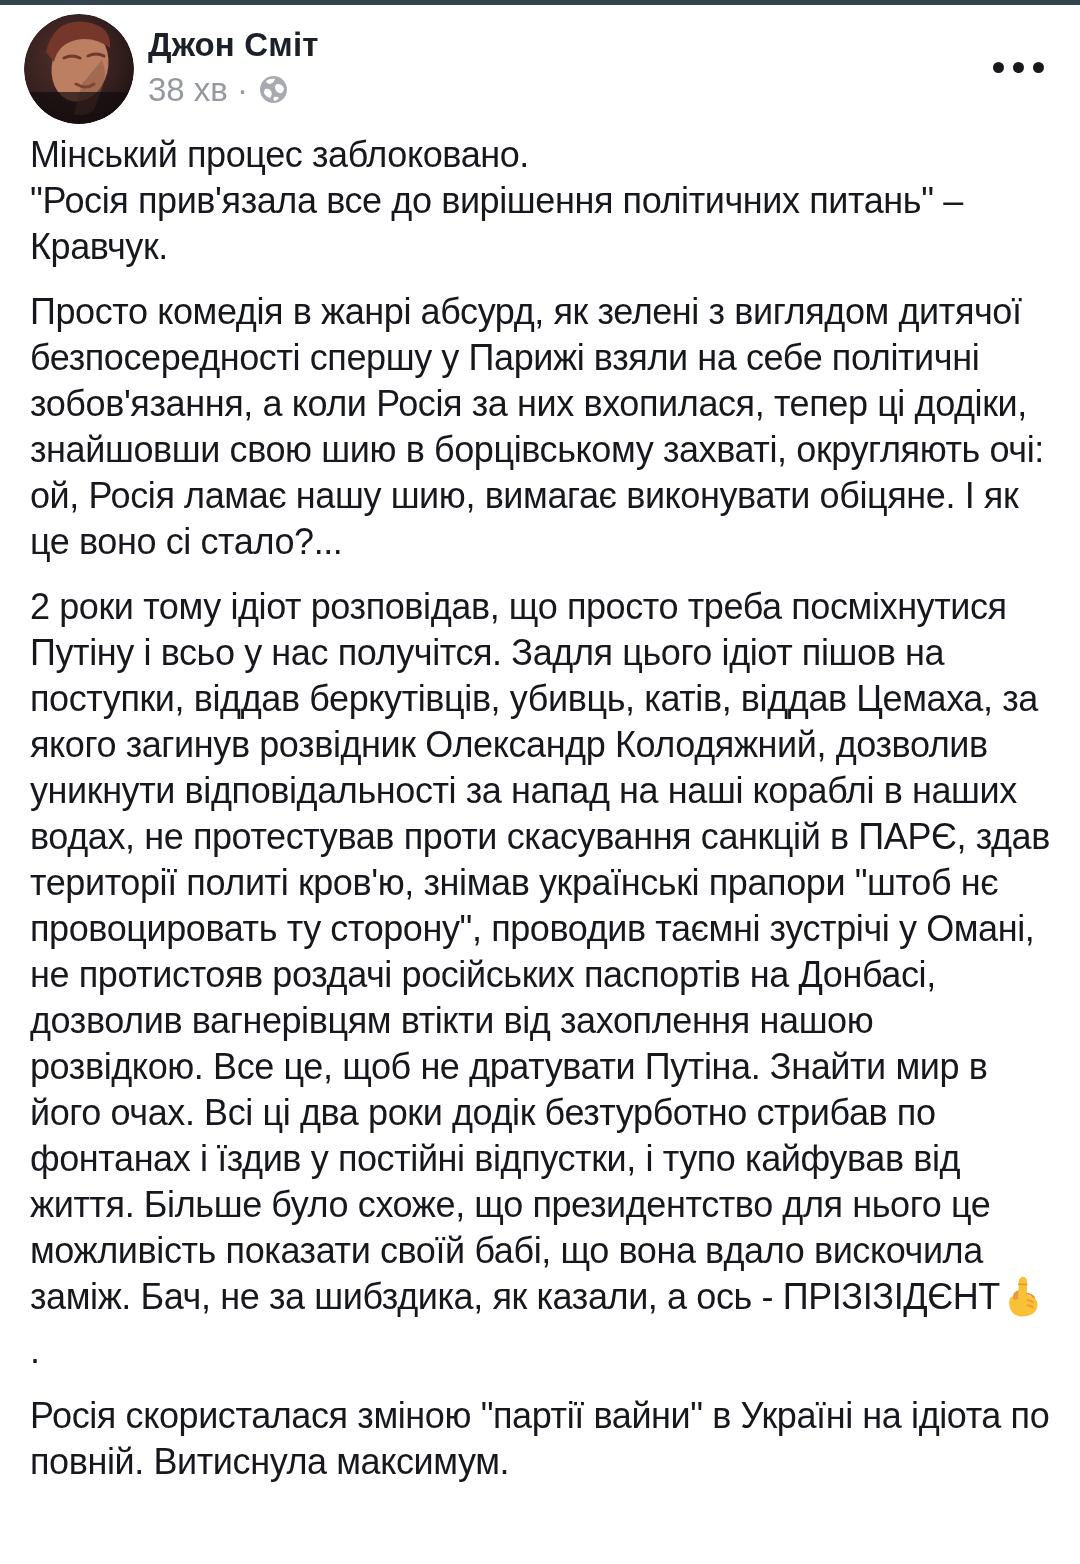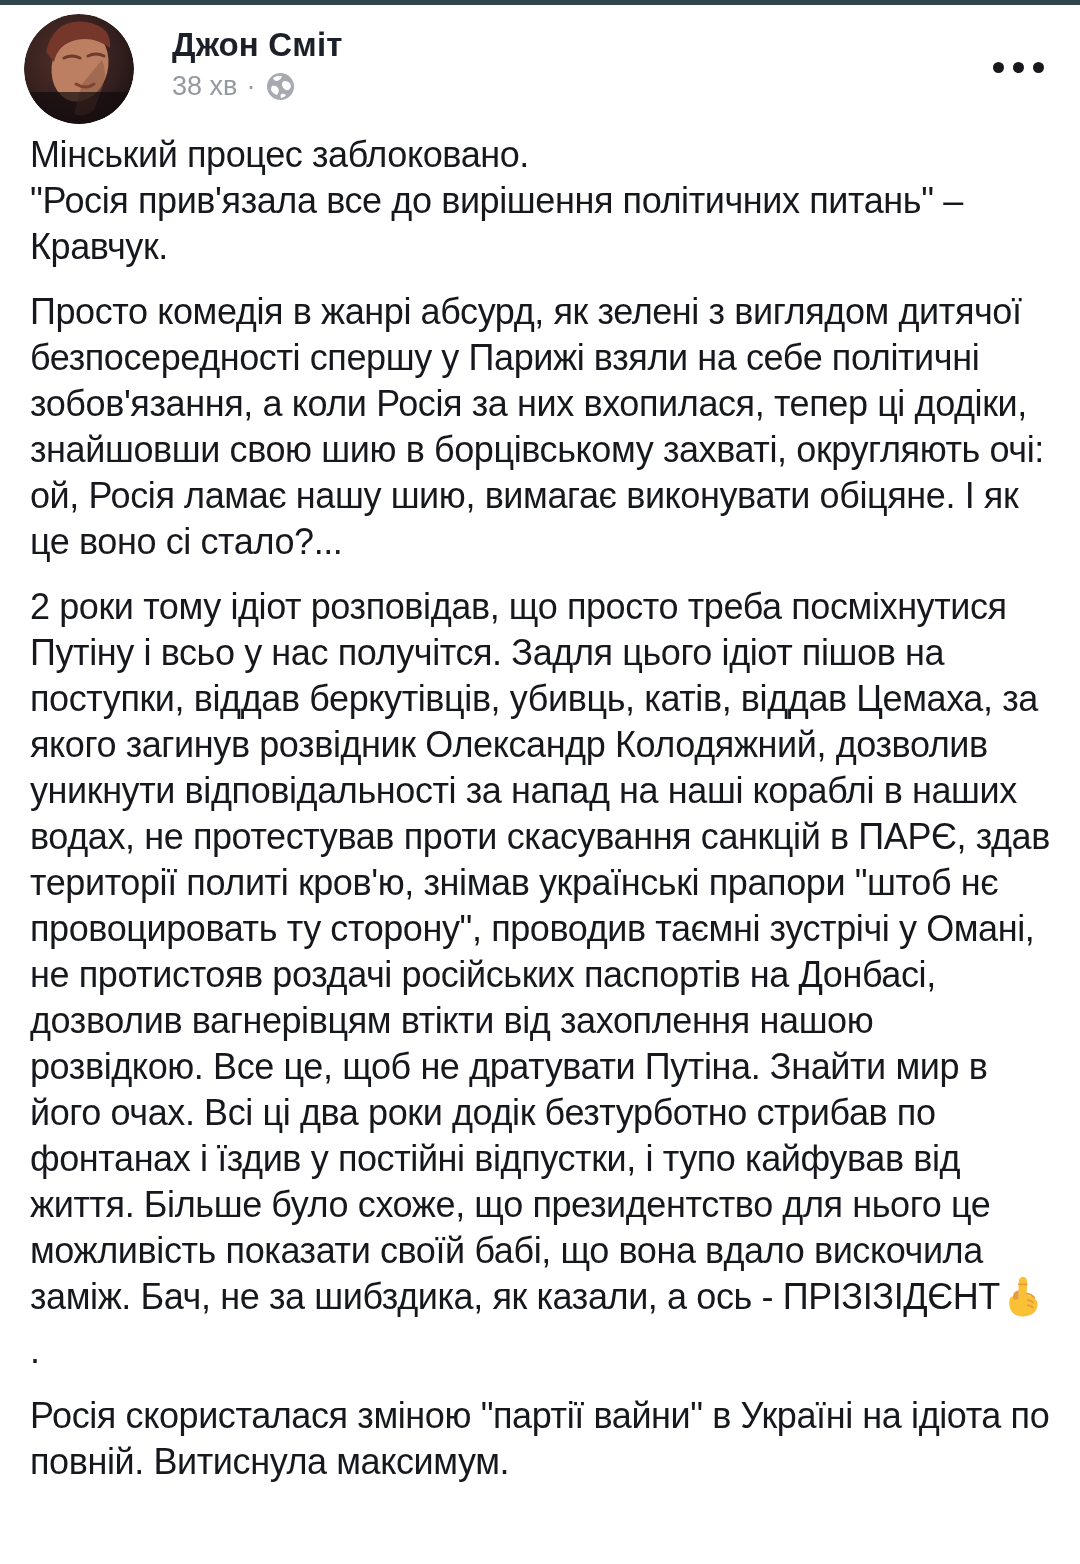--- a/index.html
+++ b/index.html
@@ -27,37 +27,37 @@
   .avatar {
     width: 110px;
     height: 110px;
     border-radius: 50%;
     overflow: hidden;
     flex: 0 0 auto;
     cursor: pointer;
   }
   .avatar svg { display: block; }
   .author-block {
-    margin-left: 38px;
+    margin-left: 14px;
     padding-top: 12px;
   }
   .author-name {
     font-size: 33px;
     font-weight: bold;
     color: #1c2028;
     letter-spacing: 0.2px;
     line-height: 1.15;
     cursor: pointer;
   }
   .meta-row {
     margin-top: 7px;
     display: flex;
     align-items: center;
     gap: 9px;
-    font-size: 27px;
+    font-size: 33px;
     color: #9499a0;
   }
   .meta-row .globe { display: inline-flex; margin-left: 2px; }
   .more-button {
     margin-left: auto;
     margin-top: 42px;
     display: flex;
     gap: 9px;
     cursor: pointer;
     padding: 6px 2px;

